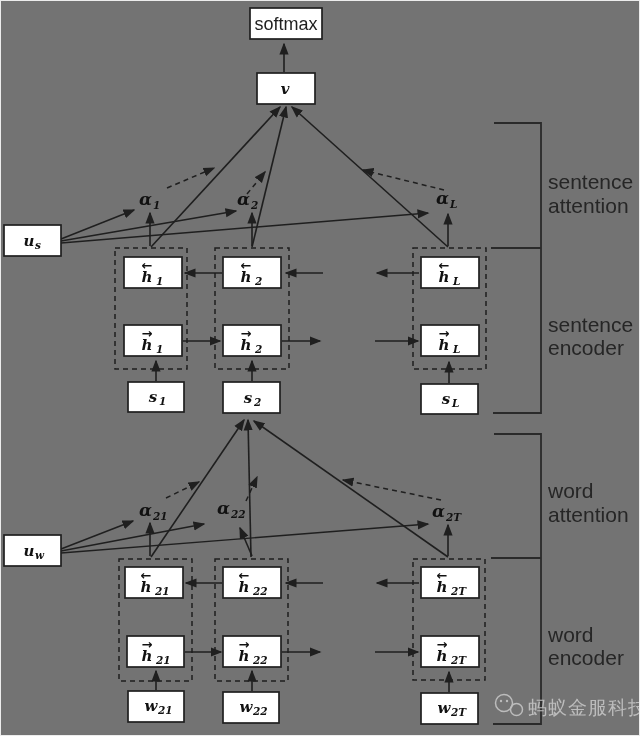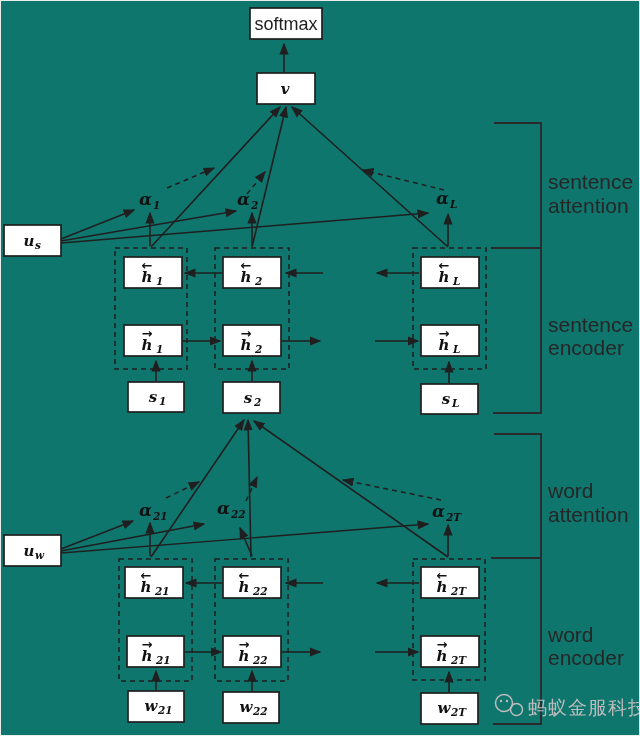--- a/index.html
+++ b/index.html
@@ -1,17 +1,17 @@
 <!DOCTYPE html>
 <html><head>
 <meta charset="utf-8">
 <style>
   html,body { margin:0; padding:0; background:#f6f6f6; }
   .page {
-    position:relative; width:640px; height:736px; background:#0f766e;
+    position:relative; width:640px; height:736px; background:#737373;
     border:1px solid #ececec; box-sizing:border-box; overflow:hidden;
     font-family:"Liberation Sans", sans-serif;
   }
   svg { display:block; }
   .ln   { stroke:#1f1f1f; stroke-width:1.6; fill:none; }
   .lnthin { stroke:#1f1f1f; stroke-width:1.4; fill:none; }
   .dash { stroke:#1f1f1f; stroke-width:1.5; fill:none; stroke-dasharray:5 4; }
   .box  { fill:#ffffff; stroke:#1f1f1f; stroke-width:1.7; }
   .dbox { fill:none; stroke:#1f1f1f; stroke-width:1.5; stroke-dasharray:5 4; }
   .brk  { stroke:#2a2a2a; stroke-width:1.8; fill:none; }

